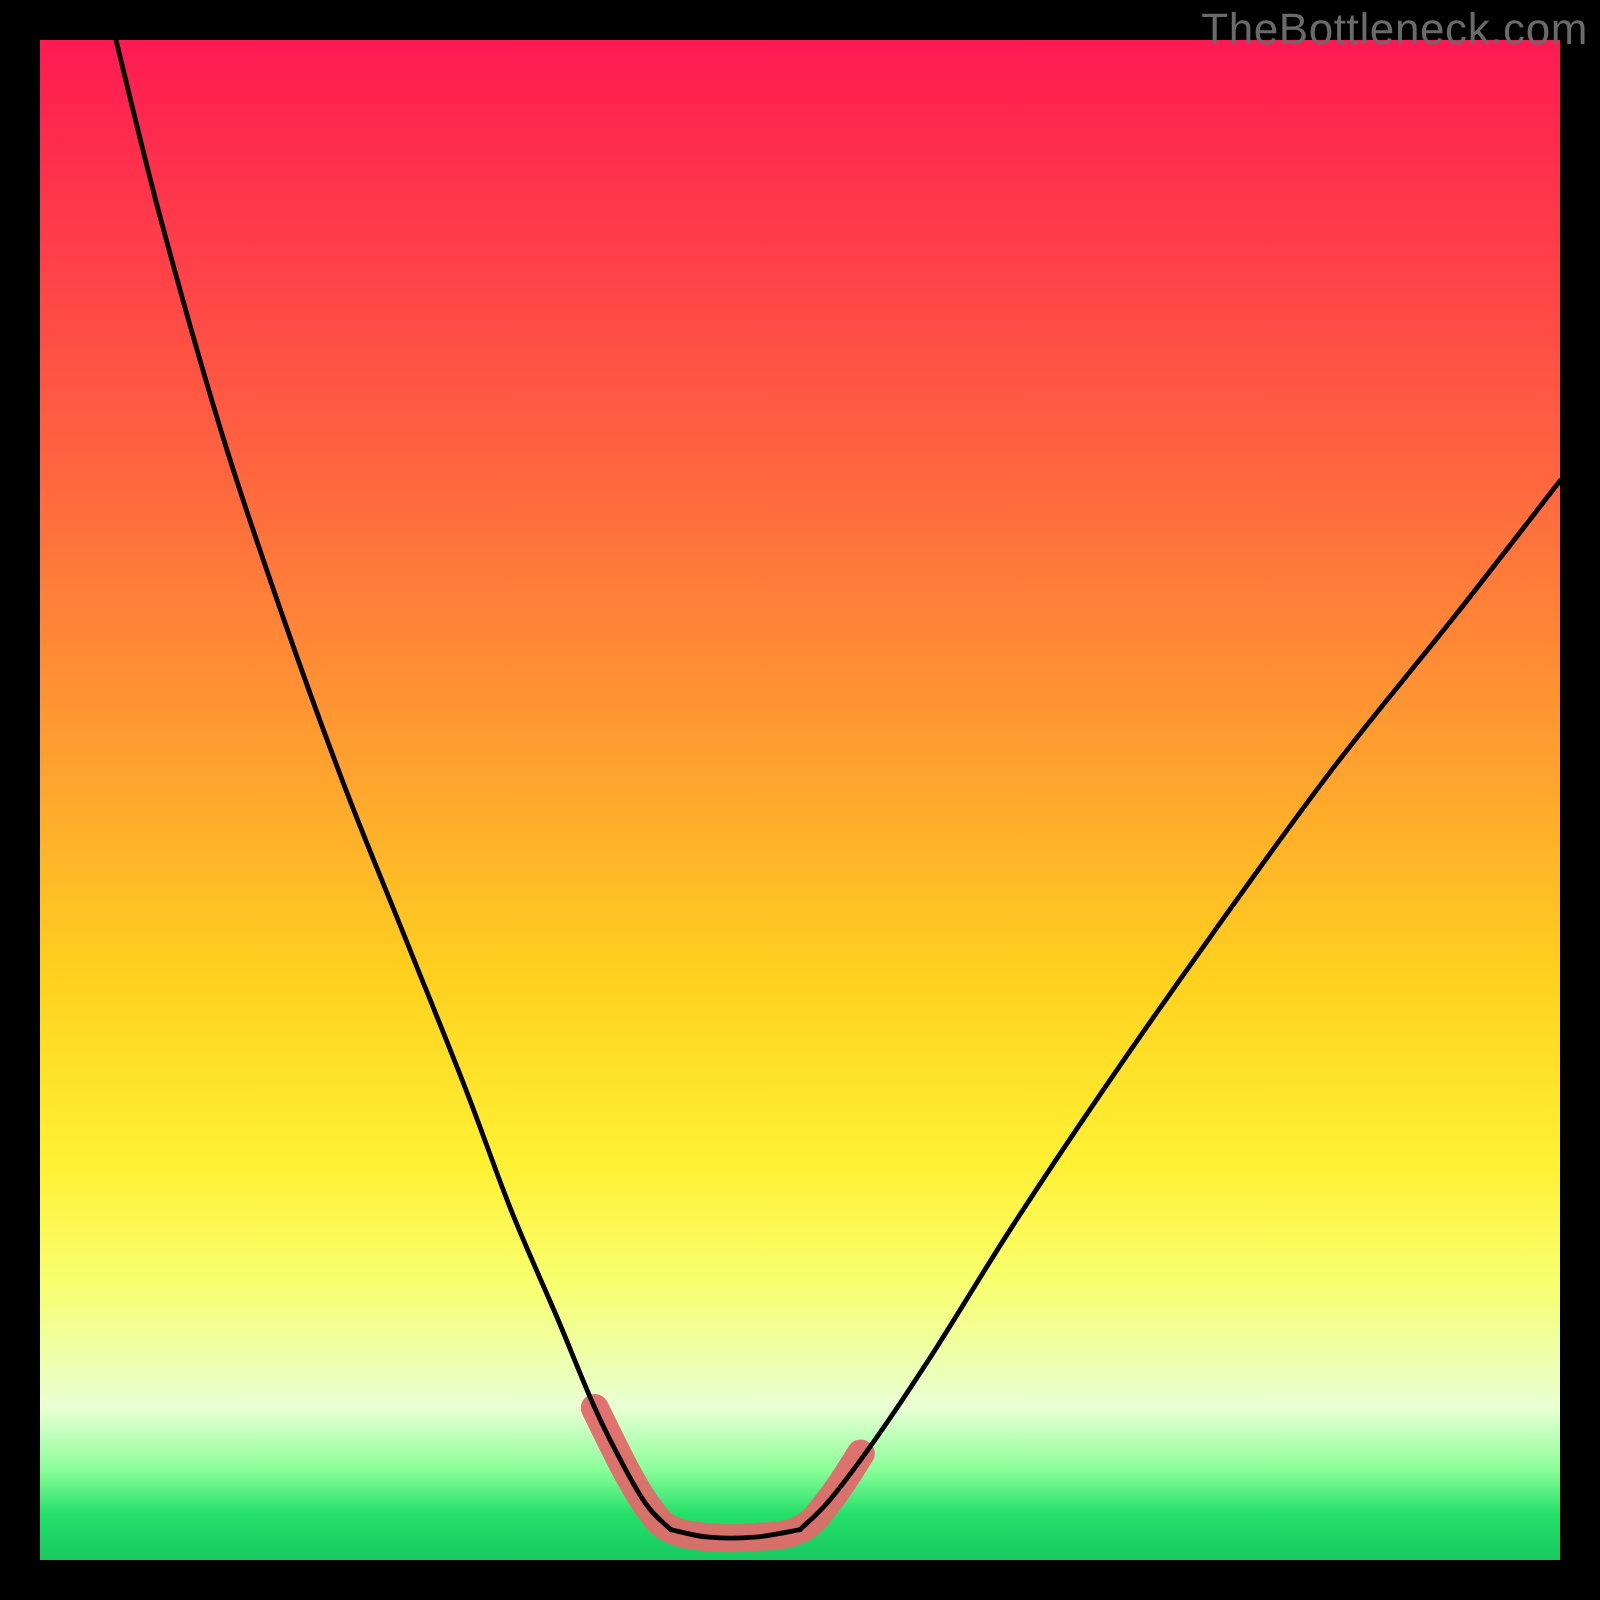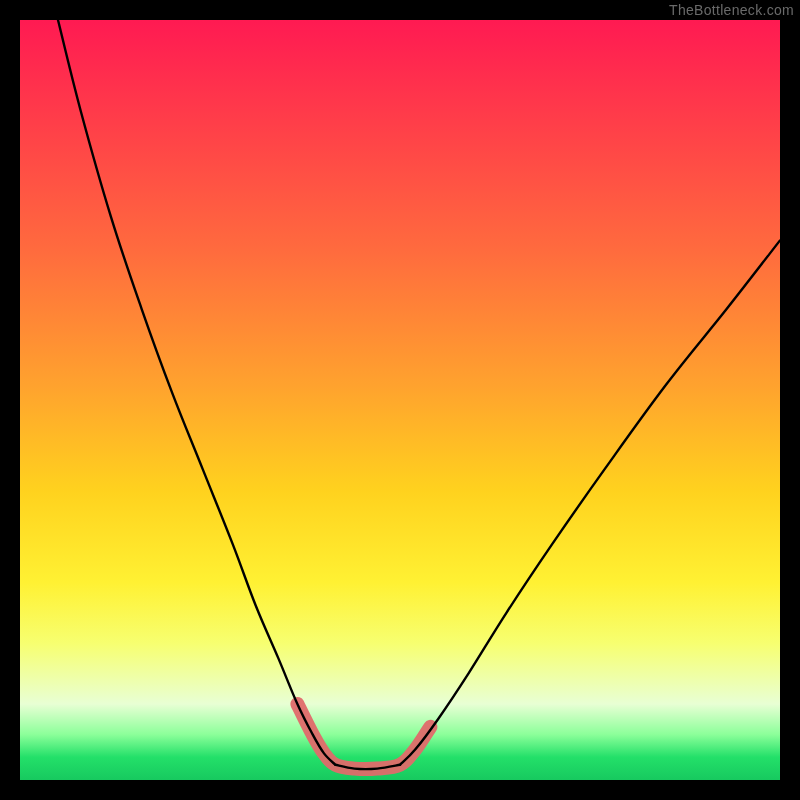--- a/index.html
+++ b/index.html
@@ -37,21 +37,21 @@
       #e8ffd4 90%,
       #8cff9a 94%,
       #23e069 97%,
       #17c95f 100%
     );
   }
   .watermark {
     position: absolute;
     top: 2px;
     right: 6px;
-    font-size: 14px;
+    font-size: 22px;
     font-weight: 500;
     color: #6a6a6a;
     letter-spacing: 0.3px;
     z-index: 10;
   }
   svg.plot {
     position: absolute;
     left: 0;
     top: 0;
     width: 760px;

